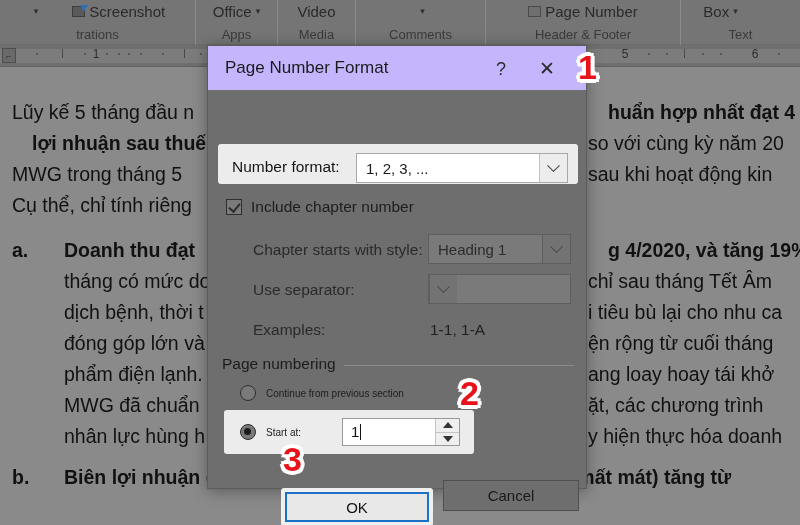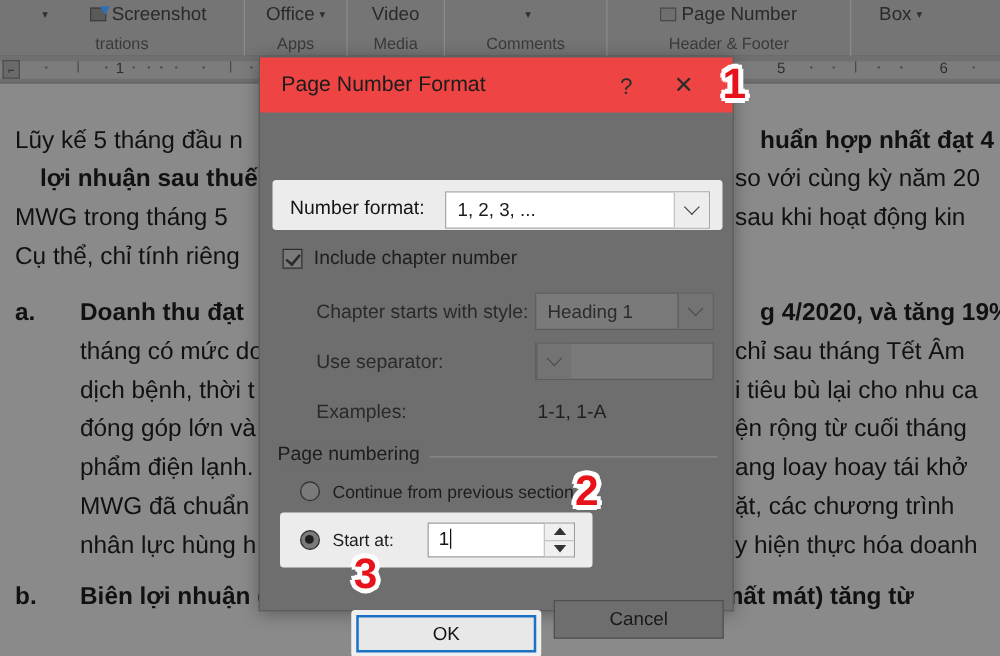--- a/index.html
+++ b/index.html
@@ -184,21 +184,21 @@
     top: 45px;
     width: 380px;
     height: 444px;
     background: #6e6e6e;
     border: 1px solid #5c5c5c;
     box-shadow: 0 2px 14px rgba(0,0,0,0.35);
   }
   .dlg-title-bar {
     position: relative;
     height: 44px;
-    background: #ef4444;
+    background: #c4b5fd;
   }
   .dlg-title {
     position: absolute;
     left: 17px; top: 12px;
     font-size: 17px;
     color: #1c1c1c;
     white-space: nowrap;
   }
   .dlg-help {
     position: absolute;
@@ -365,21 +365,21 @@
   }
   .radio.on::after {
     content: "";
     position: absolute;
     left: 3px; top: 3px;
     width: 7px; height: 7px;
     border-radius: 50%;
     background: #1c1c1c;
   }
   .radio-label {
-    font-size: 14px;
+    font-size: 10px;
     color: #1d1d1d;
     white-space: nowrap;
   }
   #radio-continue { left: 32px; top: 295px; }
 
   
   .startat-band {
     position: absolute;
     left: 16px; top: 320px;
     width: 250px; height: 44px;
@@ -541,20 +541,21 @@
         </div>
         <div class="rgroup-label">Header &amp; Footer</div>
       </div>
 
       <div class="rgroup" style="left:681px;width:119px;border-right:none;">
         <div class="rgroup-top">
           <span>Box</span>
           <span class="caret-dn">▾</span>
           <span style="width:40px;"></span>
         </div>
+        <div class="rgroup-label">Text</div>
       </div>
 
     </div>
   </div>
 
   <div class="ruler">
     <div class="ruler-track"></div>
     <div class="ruler-corner">⌐</div>
     <span class="ruler-tick" style="left:36px;"></span>
     <span class="ruler-tick tall" style="left:62px;"></span>

